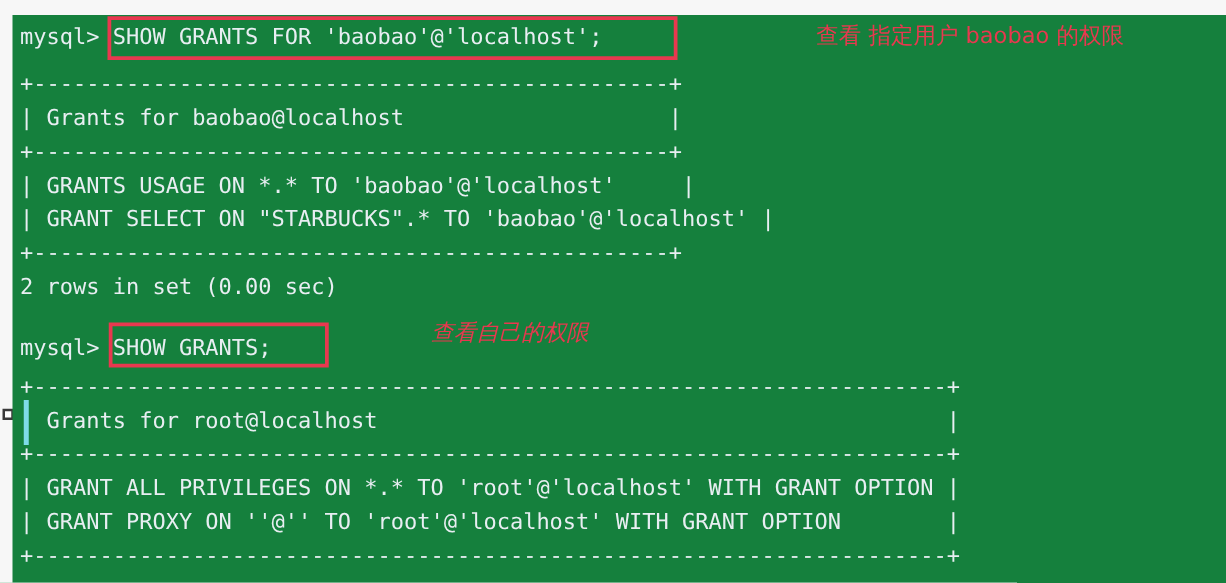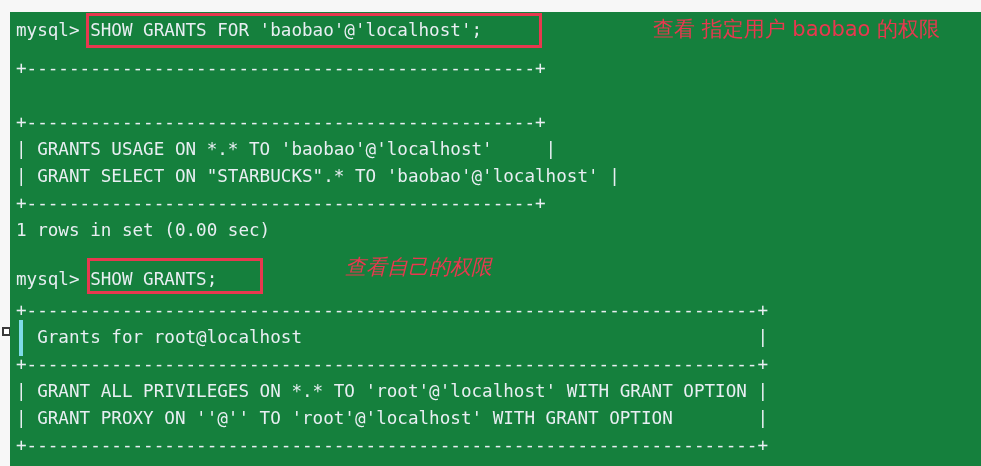--- a/index.html
+++ b/index.html
@@ -53,21 +53,21 @@
     box-sizing: border-box;
     background: transparent;
     pointer-events: none;
   }
 
   
   .anno-text {
     position: absolute;
     color: #e8384f;
     font-family: "DejaVu Sans", "Liberation Sans", sans-serif;
-    font-size: 21px;
+    font-size: 18px;
     line-height: 22px;
     white-space: pre;
     font-weight: 400;
   }
 
   
   #text-caret {
     position: absolute;
     left: 9px;
     top: 308px;
@@ -94,30 +94,31 @@
 <div id="page-root"></div>
 
 <div id="margin-marker"></div>
 
 <div id="terminal">
 
   <div class="term-line" style="top:8px;">mysql&gt; SHOW GRANTS FOR 'baobao'@'localhost';</div>
 
   <div class="term-line" style="top:46px;">+------------------------------------------------+</div>
 
+  <div class="term-line" style="top:73px;">| Grants for baobao@localhost                    |</div>
 
   <div class="term-line" style="top:100px;">+------------------------------------------------+</div>
 
   <div class="term-line" style="top:127px;">| GRANTS USAGE ON *.* TO 'baobao'@'localhost'     |</div>
 
   <div class="term-line" style="top:154px;">| GRANT SELECT ON "STARBUCKS".* TO 'baobao'@'localhost' |</div>
 
   <div class="term-line" style="top:181px;">+------------------------------------------------+</div>
 
-  <div class="term-line" style="top:208px;">1 rows in set (0.00 sec)</div>
+  <div class="term-line" style="top:208px;">2 rows in set (0.00 sec)</div>
 
   <div class="term-line" style="top:235px;"></div>
 
   <div class="term-line" style="top:257px;">mysql&gt; SHOW GRANTS;</div>
 
   <div class="term-line" style="top:288px;">+---------------------------------------------------------------------+</div>
 
   <div class="term-line" style="top:315px;">| Grants for root@localhost                                           |</div>
 
   <div class="term-line" style="top:342px;">+---------------------------------------------------------------------+</div>

